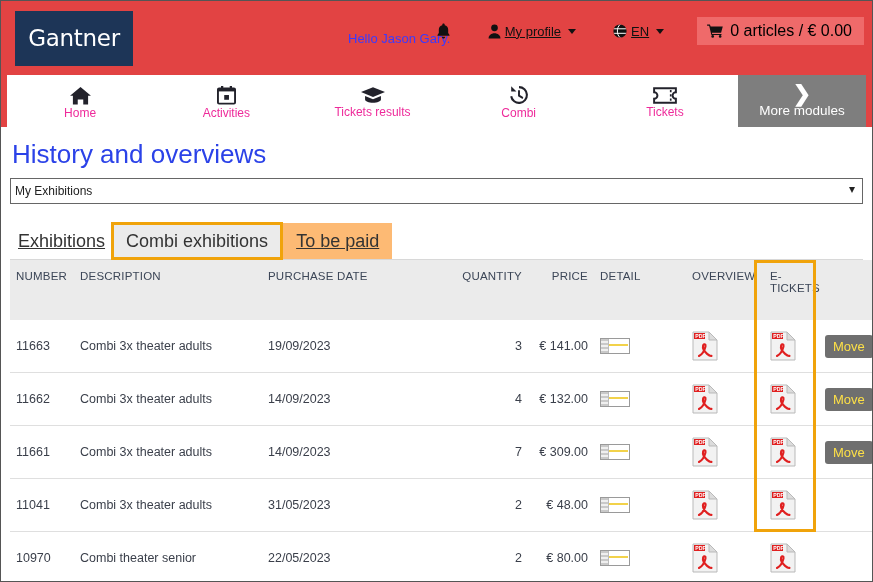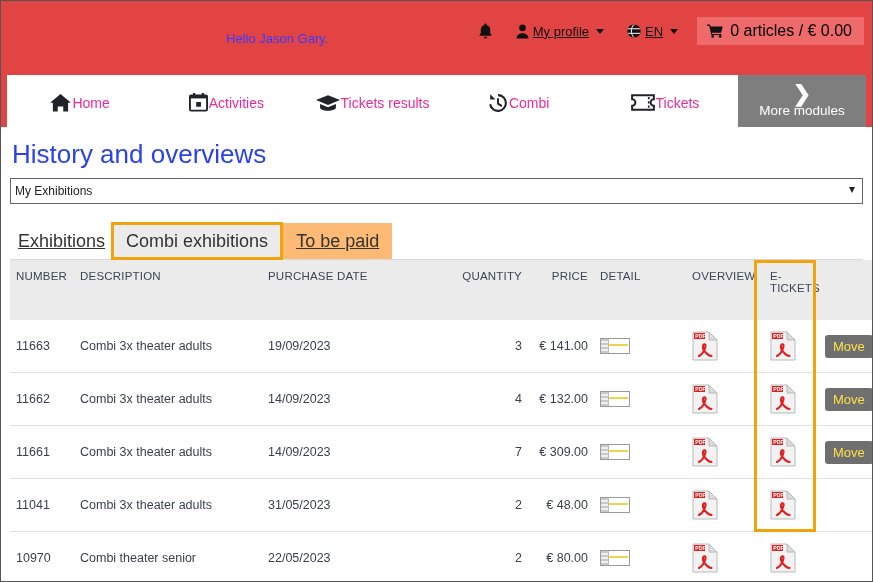--- a/index.html
+++ b/index.html
@@ -35,21 +35,21 @@
     color: #fff; font-size: 23px; letter-spacing: -0.3px;
     font-family: "DejaVu Sans", sans-serif;
   }
   .greeting {
     color: #3a3aff; font-size: 13px;
     margin-left: 215px;
     white-space: nowrap;
   }
   .hdr-right {
     position: absolute; right: 8px; top: 16px;
-    display: flex; align-items: center; gap: 3px;
+    display: flex; align-items: center; gap: 17px;
   }
   .hdr-item {
     display: flex; align-items: center; gap: 4px;
     color: #111; font-size: 13px;
     padding: 3px 10px;
     white-space: nowrap;
   }
   .hdr-item .lbl { text-decoration: underline; }
   .caret {
     width: 0; height: 0;
@@ -73,25 +73,25 @@
     border-left: 6px solid #e24343;
     border-right: 6px solid #e24343;
     display: flex;
     position: relative;
   }
   .nav-items {
     display: flex; flex: 1 1 auto;
   }
   .nav-item {
     flex: 1 1 0;
-    display: flex; flex-direction: row;
+    display: flex; flex-direction: column;
     align-items: center; justify-content: center;
     gap: 1px;
     color: #ee2a9a;
-    font-size: 14px;
+    font-size: 12px;
     cursor: pointer;
     padding-top: 3px;
   }
   .nav-item .nav-ic { color: #22222b; line-height: 0; }
   .more-modules {
     width: 128px;
     background: #7e7e7e;
     color: #fff;
     display: flex; flex-direction: column;
     align-items: center; justify-content: center;
@@ -246,20 +246,23 @@
     color: #4a5161;
   }
   .table-wrap { position: relative; }
 </style>
 </head>
 <body>
 
 <div class="page">
 
   <div class="topbar">
+    <div class="logo-box">
+      <span class="logo-text">Gantner</span>
+    </div>
     <span class="greeting">Hello Jason Gary.</span>
 
     <div class="hdr-right">
 
       <div class="hdr-item">
         <span class="ic">
           <svg width="15" height="17" viewBox="0 0 16 18">
             <path fill="#111" d="M8 0.5c-.7 0-1.3.6-1.3 1.3v.6C4.5 2.9 3 4.8 3 7.1v3.4L1.6 12.6c-.3.4 0 1 .5 1h11.8c.5 0 .8-.6.5-1L13 10.5V7.1c0-2.3-1.5-4.2-3.7-4.7v-.6C9.3 1.1 8.7.5 8 .5z"></path>
             <path fill="#111" d="M6.1 14.6c.2 1.1 1 1.9 1.9 1.9s1.7-.8 1.9-1.9H6.1z"></path>
           </svg>

